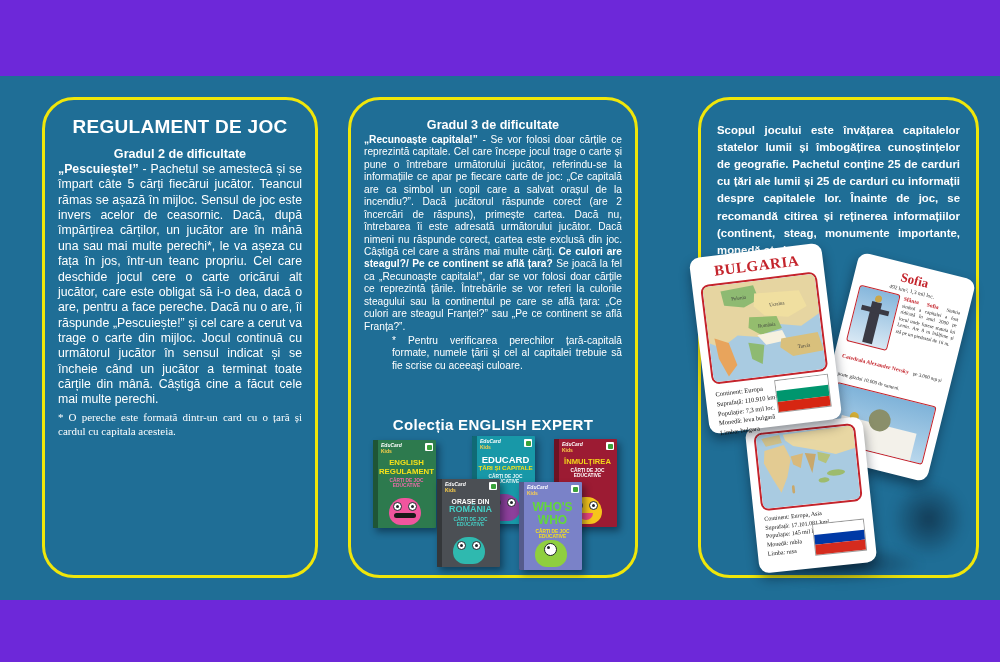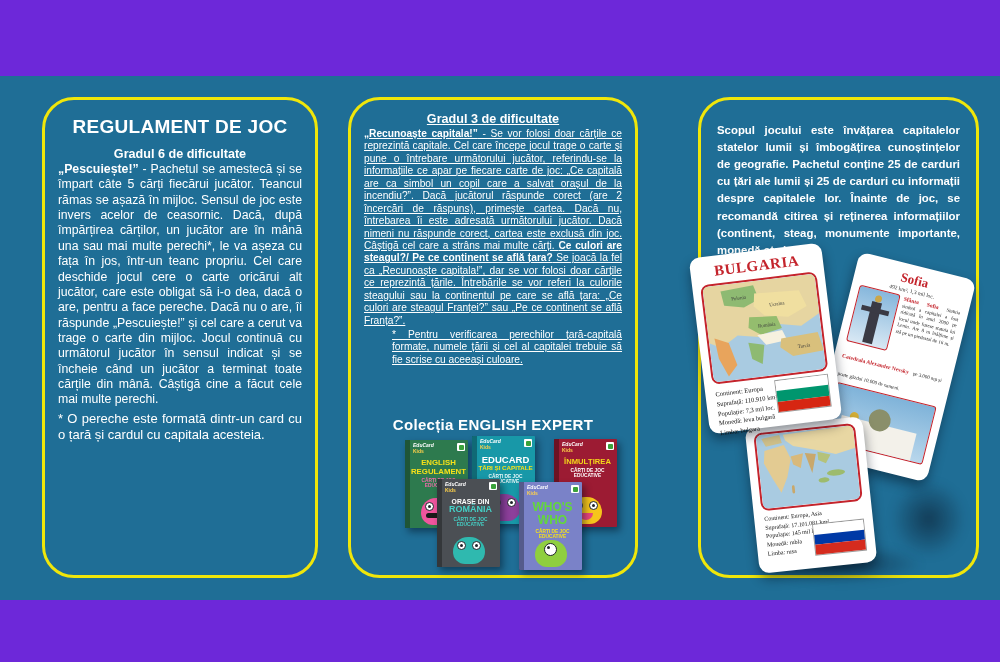--- a/index.html
+++ b/index.html
@@ -12,35 +12,35 @@
          color:#fff;box-sizing:border-box;}
   .panel-left{left:42px;width:276px;}
   .panel-mid{left:348px;width:290px;}
   .panel-right{left:698px;width:281px;}
 
   
   .pl-inner{padding:12px 13px 0;}
   .rules-title{font-size:19px;font-weight:bold;text-align:center;margin:4px 0 9px;letter-spacing:.3px;}
   .subhead{font-size:12.6px;font-weight:bold;text-align:center;margin:4px 0 1px;}
   .para{font-size:12.3px;line-height:1.25;text-align:justify;margin:0;}
-  .footnote{font-size:13px;line-height:1.25;text-align:justify;margin-top:3px;}
-
-  
-  .pm-inner{padding:12px 13px 0;text-decoration:underline;}
+  .footnote{font-size:11px;line-height:1.25;text-align:justify;margin-top:3px;font-family:Liberation Serif, serif;}
+
+  
+  .pm-inner{padding:18px 13px 0;}
   .mid-head{font-size:12.6px;font-weight:bold;text-align:center;margin:0 0 2px;}
   .para-mid{font-size:10.2px;line-height:1.22;text-align:justify;margin:0;}
   .footnote-mid{font-size:10.2px;line-height:1.22;text-align:justify;margin-top:2px;margin-left:28px;}
   .collection-title{position:absolute;top:316px;left:0;width:100%;text-align:center;
                     font-size:15px;font-weight:bold;letter-spacing:.3px;}
   .boxes{position:absolute;left:0;top:334px;width:100%;height:146px;}
 
   
   .box{position:absolute;width:63px;height:88px;box-shadow:3px 4px 7px rgba(0,10,25,.45);border-radius:1px;}
   .box::before{content:"";position:absolute;left:0;top:0;bottom:0;width:5px;background:rgba(0,0,0,.30);}
-  .box1{left:54px;top:6px;background:#2d7a4e;}
+  .box1{left:22px;top:6px;background:#2d7a4e;}
   .box2{left:121px;top:2px;background:#1898a8;}
   .box3{left:203px;top:5px;background:#9c1b33;}
   .box4{left:86px;top:45px;background:#4b4f54;z-index:2;}
   .box5{left:168px;top:48px;background:#7a82c8;z-index:2;}
   .lrow{display:flex;justify-content:space-between;align-items:flex-start;padding:3px 3px 0 8px;}
   .brand{font-size:5px;line-height:1.1;color:#fff;font-weight:bold;font-style:italic;}
   .brand span{display:block;color:#ffd24a;font-style:normal;}
   .pub{width:8px;height:8px;background:#fff;border-radius:1px;position:relative;flex:none;}
   .pub::after{content:"";position:absolute;left:1.5px;top:1.5px;right:1.5px;bottom:1.5px;
               background:#3aa23a;border-radius:1px;}
@@ -114,21 +114,21 @@
 </style>
 </head>
 <body>
 
 <div class="page">
   <div class="band"></div>
 
   <section class="panel panel-left">
     <div class="pl-inner">
       <h1 class="rules-title">REGULAMENT DE JOC</h1>
-      <h2 class="subhead">Gradul 6 de dificultate</h2>
+      <h2 class="subhead">Gradul 2 de dificultate</h2>
       <p class="para"><b>„Pescuiește!”</b><span> - Pachetul se amestecă și se împart câte 5 cărți fiecărui jucător. Teancul rămas se așază în mijloc. Sensul de joc este invers acelor de ceasornic. Dacă, după împărțirea cărților, un jucător are în mână una sau mai multe perechi*, le va așeza cu fața în jos, într-un teanc propriu. Cel care deschide jocul cere o carte oricărui alt jucător, care este obligat să i-o dea, dacă o are, pentru a face pereche. Dacă nu o are, îi răspunde „Pescuiește!” și cel care a cerut va trage o carte din mijloc. Jocul continuă cu următorul jucător în sensul indicat și se încheie când un jucător a terminat toate cărțile din mână. Câștigă cine a făcut cele mai multe perechi.</span></p>
       <p class="footnote">* O pereche este formată dintr-un card cu o țară și cardul cu capitala acesteia.</p>
     </div>
   </section>
 
   <section class="panel panel-mid">
     <div class="pm-inner">
       <h2 class="mid-head">Gradul 3 de dificultate</h2>
       <p class="para-mid"><b>„Recunoaște capitala!”</b><span> - Se vor folosi doar cărțile ce reprezintă capitale. Cel care începe jocul trage o carte și pune o întrebare următorului jucător, referindu-se la informațiile ce apar pe fiecare carte de joc: „Ce capitală are ca simbol un copil care a salvat orașul de la incendiu?”. Dacă jucătorul răspunde corect (are 2 încercări de răspuns), primește cartea. Dacă nu, întrebarea îi este adresată următorului jucător. Dacă nimeni nu răspunde corect, cartea este exclusă din joc. Câștigă cel care a strâns mai multe cărți. </span><b>Ce culori are steagul?/ Pe ce continent se află țara?</b><span> Se joacă la fel ca „Recunoaște capitala!”, dar se vor folosi doar cărțile ce reprezintă țările. Întrebările se vor referi la culorile steagului sau la continentul pe care se află țara: „Ce culori are steagul Franței?” sau „Pe ce continent se află Franța?”.</span></p>
       <p class="footnote-mid">* Pentru verificarea perechilor țară-capitală formate, numele țării și cel al capitalei trebuie să fie scrise cu aceeași culoare.</p>

